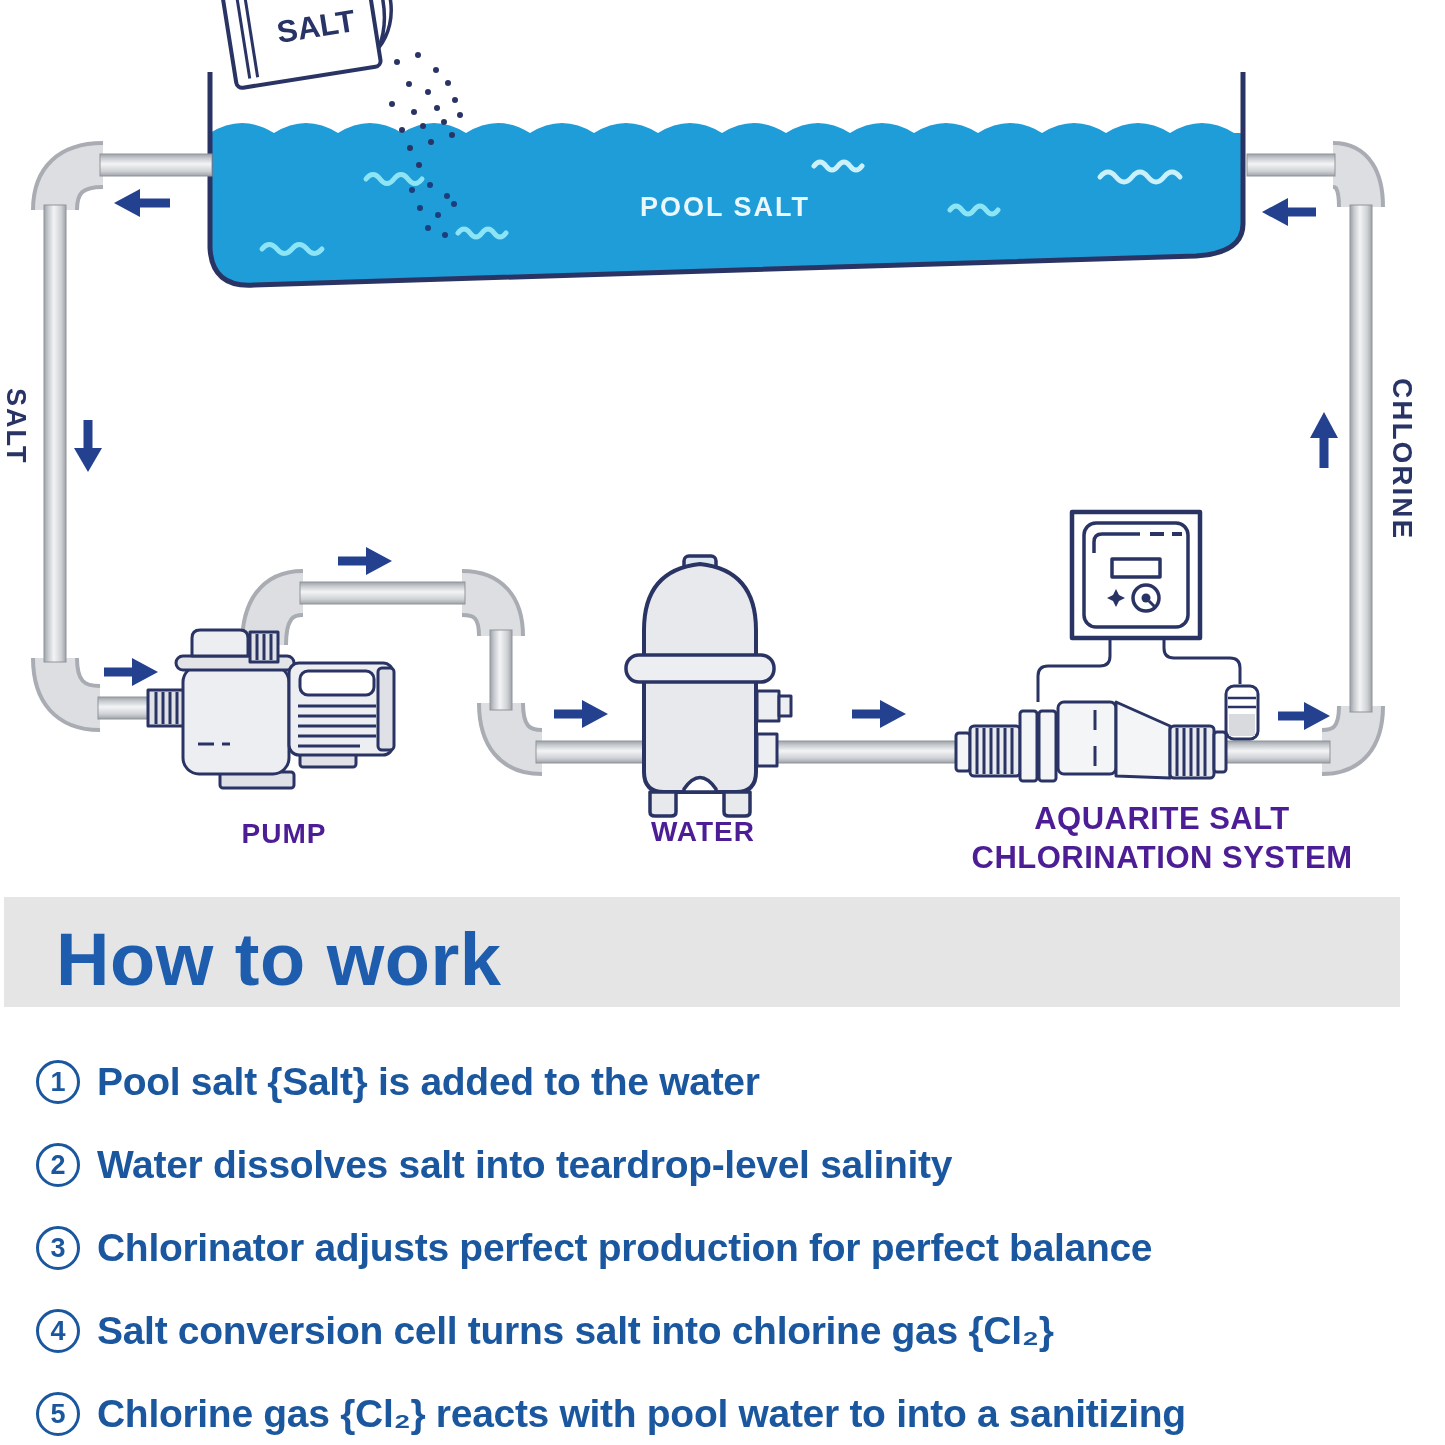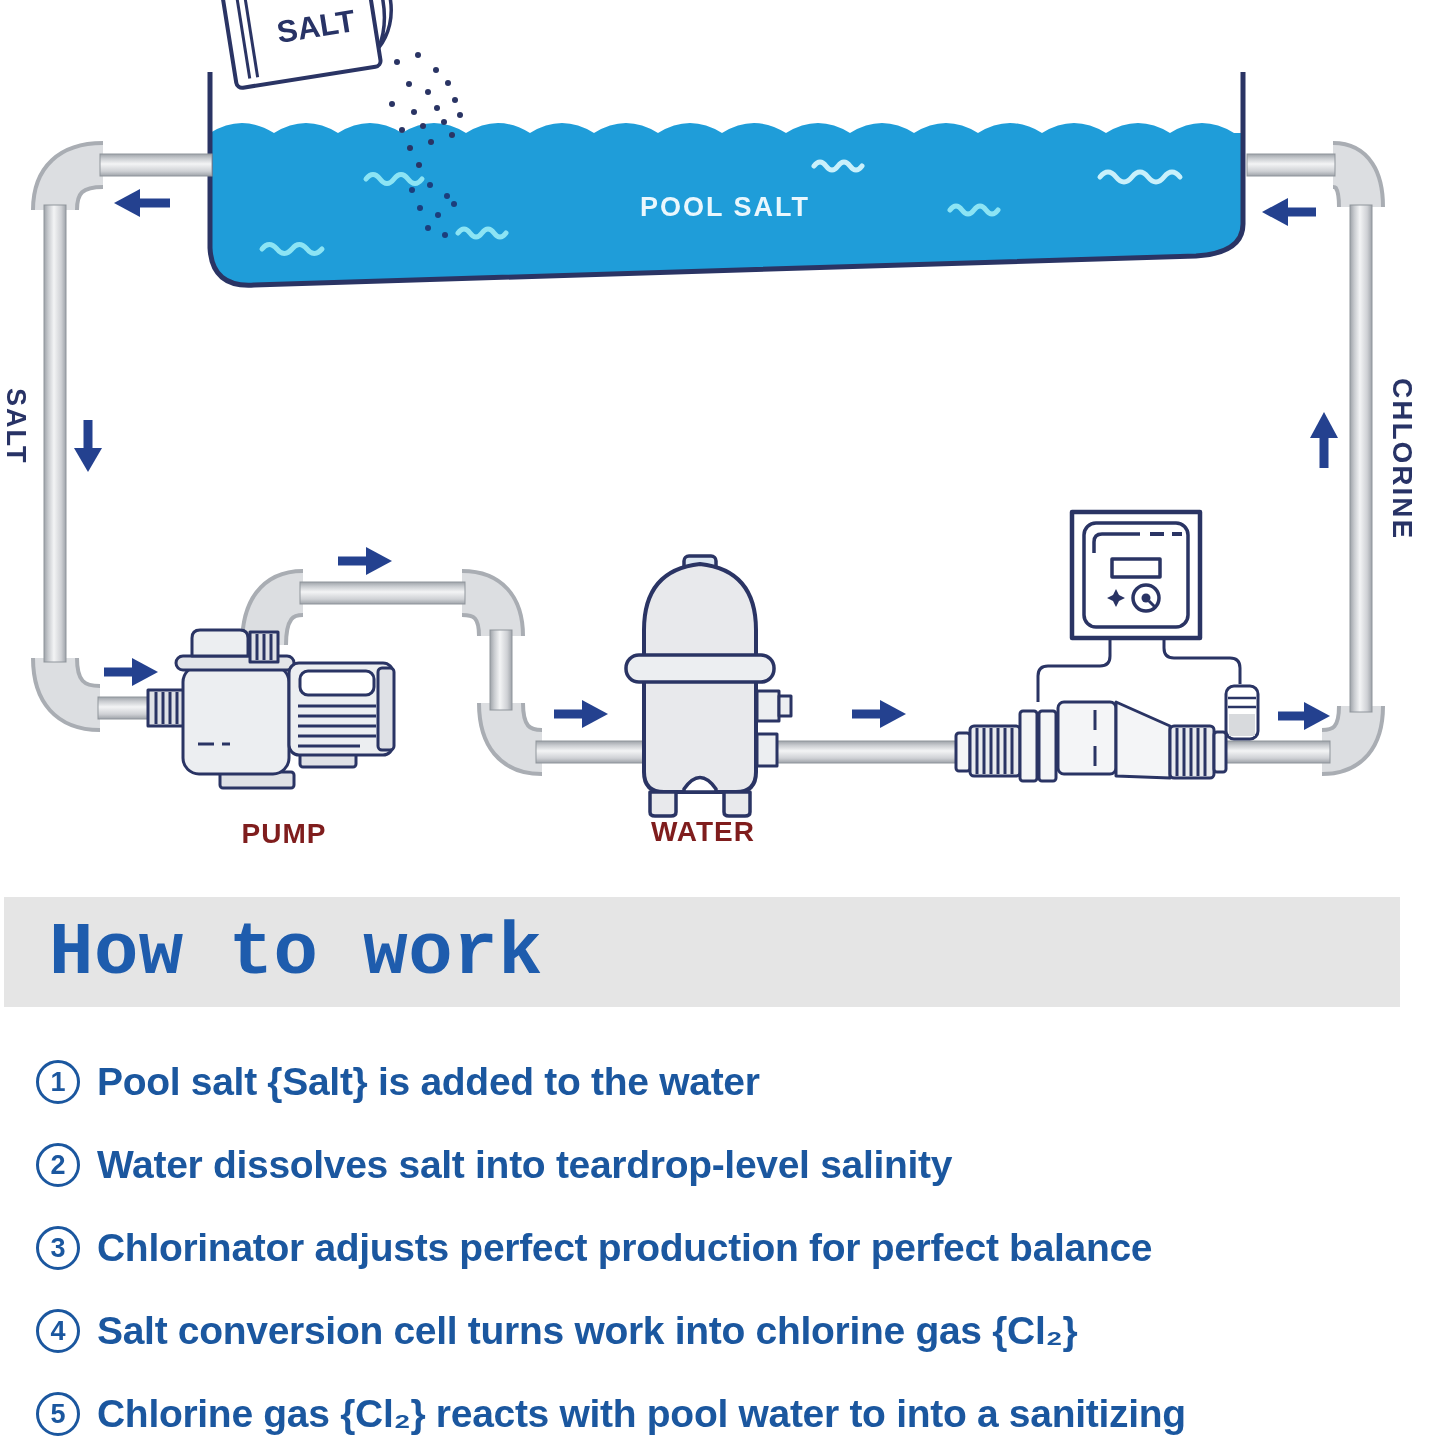--- a/index.html
+++ b/index.html
@@ -1,21 +1,21 @@
 <!DOCTYPE html>
 <html><head>
 <meta charset="utf-8">
 <style>
   html,body{margin:0;padding:0;background:#ffffff;}
   .stage{
     position:relative;width:1445px;height:1445px;overflow:hidden;background:#ffffff;
     font-family:"Liberation Sans", sans-serif;
   }
   .diagram-svg{position:absolute;left:0;top:0;}
-  .lbl{position:absolute;font-weight:bold;color:#7f1d1d;}
+  .lbl{position:absolute;font-weight:bold;color:#4c1d95;}
   .pool-water-label{
     left:560px;top:192px;width:330px;text-align:center;
     font-size:27px;letter-spacing:2px;color:#eaf7fd;
   }
   .salt-bag-label{
     left:256px;top:2px;width:120px;height:50px;text-align:center;
     font-size:31px;color:#283366;transform:rotate(-9deg);transform-origin:center;
     line-height:50px;
   }
   .vert{writing-mode:vertical-rl;letter-spacing:2px;}
@@ -25,22 +25,22 @@
   .filter-label{left:633px;top:816px;width:140px;text-align:center;font-size:28px;letter-spacing:1px;}
   .chlorinator-label{
     left:958px;top:799px;width:408px;text-align:center;
     font-size:31px;line-height:39px;letter-spacing:0.5px;
   }
   .banner{
     position:absolute;left:4px;top:897px;width:1396px;height:110px;
     background:#e5e5e5;
   }
   .banner h1{
-    margin:1px;padding:0 0 0 44px;line-height:110px;
-    font-size:74px;font-weight:bold;color:#1e5cad;letter-spacing:0.5px;font-family:Liberation Mono, monospace;
+    margin:8px;padding:0 0 0 44px;line-height:110px;
+    font-size:74px;font-weight:bold;color:#1e5cad;letter-spacing:0.5px;
   }
   .steps{position:absolute;left:0;top:0;width:1445px;height:1445px;pointer-events:none;}
   .step{
     position:absolute;left:36px;display:flex;align-items:center;gap:17px;
     color:#1b579f;font-weight:bold;
   }
   .step-num{
     flex:0 0 auto;width:44px;height:44px;border:3.5px solid #1b579f;border-radius:50%;
     box-sizing:border-box;display:flex;align-items:center;justify-content:center;
     font-size:27px;padding-top:1px;
@@ -288,41 +288,45 @@
       </g>
     </g>
   </svg>
 
   <div class="lbl pool-water-label">POOL SALT</div>
   <div class="lbl salt-bag-label">SALT</div>
   <div class="lbl vert salt-pipe-label">SALT</div>
   <div class="lbl vert chlorine-pipe-label">CHLORINE</div>
   <div class="lbl pump-label">PUMP</div>
   <div class="lbl filter-label">WATER</div>
+  <div class="lbl chlorinator-label">
+    <div>AQUARITE SALT</div>
+    <div>CHLORINATION SYSTEM</div>
+  </div>
 
   <div class="banner">
     <h1>How to work</h1>
   </div>
 
   <div class="steps">
     <div class="step s1">
       <span class="step-num">1</span>
       <span class="step-text">Pool salt {Salt} is added to the water</span>
     </div>
     <div class="step s2">
       <span class="step-num">2</span>
       <span class="step-text">Water dissolves salt into teardrop-level salinity</span>
     </div>
     <div class="step s3">
       <span class="step-num">3</span>
       <span class="step-text">Chlorinator adjusts perfect production for perfect balance</span>
     </div>
     <div class="step s4">
       <span class="step-num">4</span>
-      <span class="step-text">Salt conversion cell turns work into chlorine gas {Cl₂}</span>
+      <span class="step-text">Salt conversion cell turns salt into chlorine gas {Cl₂}</span>
     </div>
     <div class="step s5">
       <span class="step-num">5</span>
       <span class="step-text">Chlorine gas {Cl₂} reacts with pool water to into a sanitizing</span>
     </div>
   </div>
 
 </div>
 
 </body></html>

